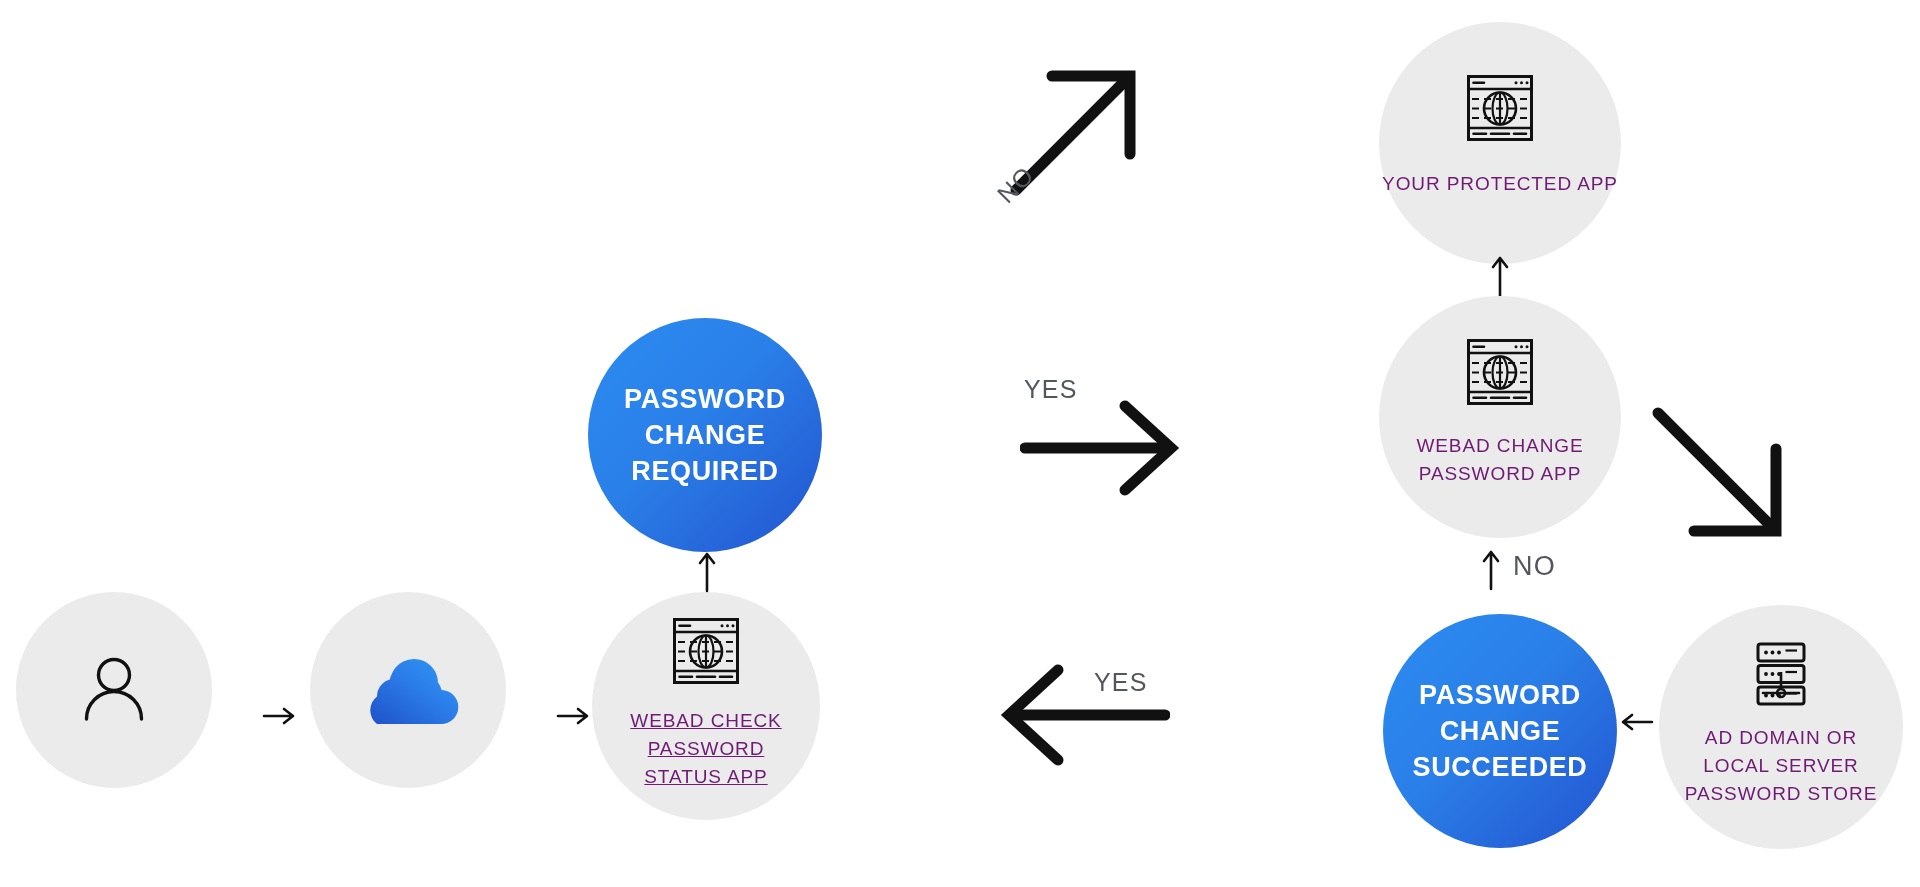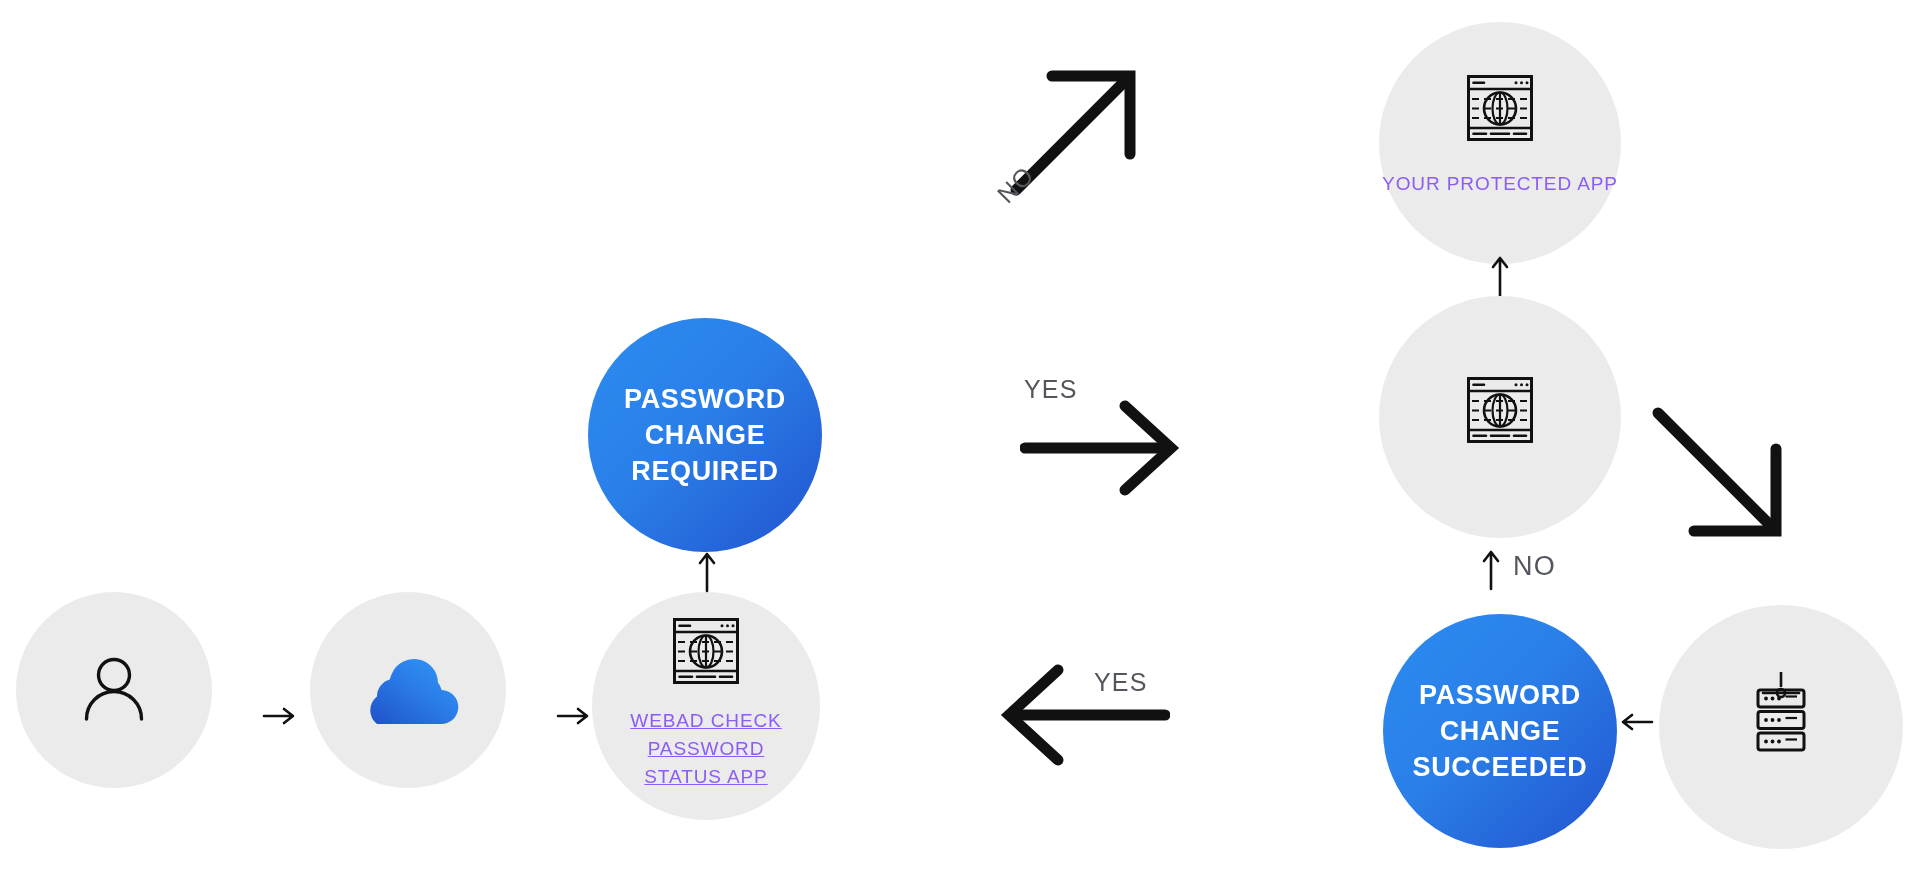--- a/index.html
+++ b/index.html
@@ -30,21 +30,21 @@
     box-sizing: border-box;
   }
   .node.grey {
     background: #ebebeb;
   }
   .node.blue {
     background: linear-gradient(135deg, #2b8cf0 0%, #2a7fe8 45%, #2253cf 100%);
   }
 
   .node-label {
-    color: #8b5cf6;
+    color: #701a75;
     font-size: 19px;
     letter-spacing: 0.9px;
     line-height: 28px;
     text-align: center;
     white-space: pre-line;
     font-weight: 400;
   }
   .node-label.blue-text {
     color: #ffffff;
     font-weight: 700;
@@ -225,20 +225,22 @@
         <line x1="27" y1="61.8" x2="45" y2="61.8" stroke="#111" stroke-width="2.6" stroke-linecap="round"></line>
         <line x1="50" y1="61.8" x2="62" y2="61.8" stroke="#111" stroke-width="2.6" stroke-linecap="round"></line>
         <circle cx="36" cy="36.5" r="16" fill="none" stroke="#111" stroke-width="2.6"></circle>
         <ellipse cx="36" cy="36.5" rx="7.5" ry="16" fill="none" stroke="#111" stroke-width="2.2"></ellipse>
         <line x1="36" y1="20.5" x2="36" y2="52.5" stroke="#111" stroke-width="2.2"></line>
         <line x1="8" y1="27" x2="64" y2="27" stroke="#111" stroke-width="2.2" stroke-dasharray="7 5"></line>
         <line x1="8" y1="36.5" x2="64" y2="36.5" stroke="#111" stroke-width="2.2" stroke-dasharray="7 5"></line>
         <line x1="8" y1="46" x2="64" y2="46" stroke="#111" stroke-width="2.2" stroke-dasharray="7 5"></line>
       </svg>
     </span>
+    <span class="node-label" style="margin-top:20px;">WEBAD CHANGE
+PASSWORD APP</span>
   </div>
 
   <div class="conn" style="left:1480px; top:549px;">
     <svg width="22" height="42" viewBox="0 0 22 42">
       <path d="M11 40 V4 M4 12 L11 3 L18 12" fill="none" stroke="#111" stroke-width="2.6" stroke-linecap="round" stroke-linejoin="round"></path>
     </svg>
   </div>
   <div class="edge-label" style="left:1513px; top:551px; font-size:27px;">NO</div>
 
   <div class="node blue" style="left:1383px; top:614px; width:234px; height:234px;">
@@ -273,20 +275,23 @@
         <circle cx="28.5" cy="36" r="1.9" fill="#111"></circle>
         <circle cx="35" cy="36" r="1.9" fill="#111"></circle>
         <circle cx="22" cy="57.5" r="1.9" fill="#111"></circle>
         <circle cx="28.5" cy="57.5" r="1.9" fill="#111"></circle>
         <circle cx="35" cy="57.5" r="1.9" fill="#111"></circle>
         <line x1="41.5" y1="12.5" x2="53" y2="12.5" stroke="#111" stroke-width="2.2"></line>
         <line x1="41.5" y1="34" x2="53" y2="34" stroke="#111" stroke-width="2.2"></line>
         <line x1="41.5" y1="55.5" x2="53" y2="55.5" stroke="#111" stroke-width="2.2"></line>
       </svg>
     </span>
+    <span class="node-label" style="margin-top:8px;">AD DOMAIN OR
+LOCAL SERVER
+PASSWORD STORE</span>
   </div>
 
   <div class="conn" style="left:1744px; top:672px;">
     <svg width="74" height="30" viewBox="0 0 74 30">
       <line x1="37" y1="0" x2="37" y2="15" stroke="#111" stroke-width="2.6"></line>
       <line x1="19" y1="21" x2="55" y2="21" stroke="#111" stroke-width="2.6" stroke-linecap="round"></line>
       <circle cx="37" cy="21" r="4" fill="none" stroke="#111" stroke-width="2.6"></circle>
     </svg>
   </div>
 

